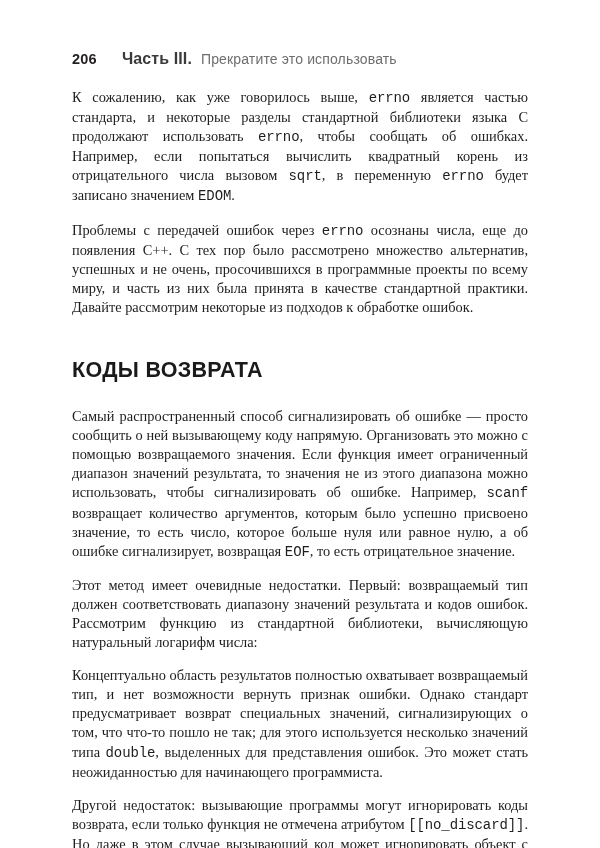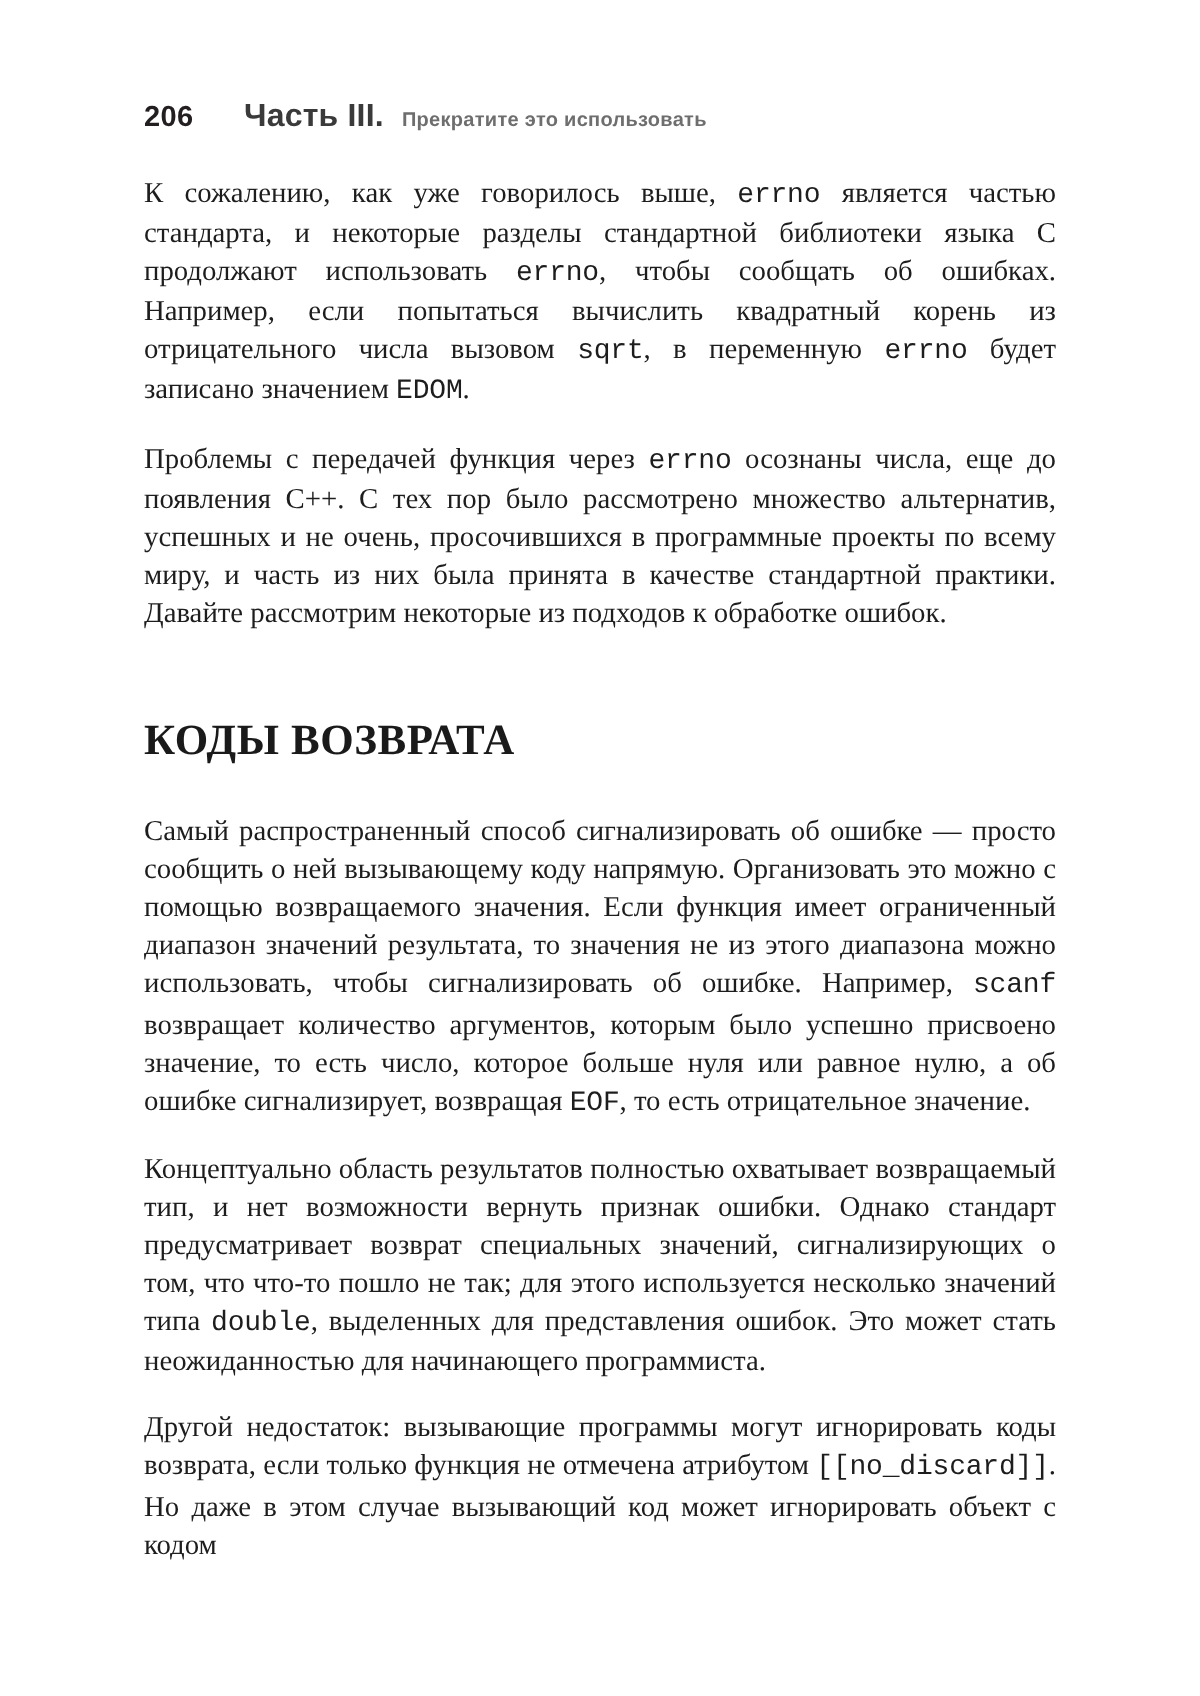--- a/index.html
+++ b/index.html
@@ -47,22 +47,22 @@
     display: inline-block;
   }
   .part-label {
     font-size: 16px;
     font-weight: bold;
     color: #3a3a3a;
     letter-spacing: 0.1px;
     margin-right: 9px;
   }
   .part-title {
-    font-size: 10px;
-    font-weight: bold;
+    font-size: 14px;
+    font-weight: normal;
     color: #6e6e6e;
     letter-spacing: 0.15px;
   }
 
   
   .column {
     position: absolute;
     left: 72px;
     top: 88px;
     width: 456px;
@@ -85,21 +85,21 @@
     font-family: "Liberation Mono", "DejaVu Sans Mono", monospace;
     font-size: 14px;
     letter-spacing: -0.1px;
     color: #1d1d1d;
   }
 
   
   h2.section-title {
     margin: 0;
     padding: 0;
-    font-family: Liberation Serif, serif;
+    font-family: Liberation Sans, sans-serif;
     font-size: 21.5px;
     font-weight: bold;
     letter-spacing: 0.3px;
     color: #1a1a1a;
     line-height: 24px;
   }
   .heading-block {
     margin-top: 41px;
     margin-bottom: 25px;
   }
@@ -128,28 +128,29 @@
   <div class="running-head">
     <span class="folio">206</span>
     <span class="part-label">Часть III.</span>
     <span class="part-title">Прекратите это использовать</span>
   </div>
 
   <div class="column">
 
     <p class="body"><span>К сожалению, как уже говорилось выше, </span><code>errno</code><span> является частью стандарта, и некоторые разделы стандартной библиотеки языка C продолжают использовать </span><code>errno</code><span>, чтобы сообщать об ошибках. Например, если попытаться вычислить квадратный корень из отрицательного числа вызовом </span><code>sqrt</code><span>, в переменную </span><code>errno</code><span> будет записано значением </span><code>EDOM</code><span>.</span></p>
 
-    <p class="body"><span>Проблемы с передачей функция через </span><code>errno</code><span> осознаны числа, еще до появления C++. С тех пор было рассмотрено множество альтернатив, успешных и не очень, просочившихся в программные проекты по всему миру, и часть из них была принята в качестве стандартной практики. Давайте рассмотрим некоторые из подходов к обработке ошибок.</span></p>
+    <p class="body"><span>Проблемы с передачей ошибок через </span><code>errno</code><span> осознаны числа, еще до появления C++. С тех пор было рассмотрено множество альтернатив, успешных и не очень, просочившихся в программные проекты по всему миру, и часть из них была принята в качестве стандартной практики. Давайте рассмотрим некоторые из подходов к обработке ошибок.</span></p>
 
     <div class="heading-block">
       <h2 class="section-title">КОДЫ ВОЗВРАТА</h2>
     </div>
 
     <p class="body"><span>Самый распространенный способ сигнализировать об ошибке — просто сообщить о ней вызывающему коду напрямую. Организовать это можно с помощью возвращаемого значения. Если функция имеет ограниченный диапазон значений результата, то значения не из этого диапазона можно использовать, чтобы сигнализировать об ошибке. Например, </span><code>scanf</code><span> возвращает количество аргументов, которым было успешно присвоено значение, то есть число, которое больше нуля или равное нулю, а об ошибке сигнализирует, возвращая </span><code>EOF</code><span>, то есть отрицательное значение.</span></p>
 
+    <p class="body"><span>Этот метод имеет очевидные недостатки. Первый: возвращаемый тип должен соответствовать диапазону значений результата и кодов ошибок. Рассмотрим функцию из стандартной библиотеки, вычисляющую натуральный логарифм числа:</span></p>
 
 
     <p class="body"><span>Концептуально область результатов полностью охватывает возвращаемый тип, и нет возможности вернуть признак ошибки. Однако стандарт предусматривает возврат специальных значений, сигнализирующих о том, что что-то пошло не так; для этого используется несколько значений типа </span><code>double</code><span>, выделенных для представления ошибок. Это может стать неожиданностью для начинающего программиста.</span></p>
 
     <p class="body clipped"><span>Другой недостаток: вызывающие программы могут игнорировать коды возврата, если только функция не отмечена атрибутом </span><code>[[no_discard]]</code><span>. Но даже в этом случае вызывающий код может игнорировать объект с кодом</span></p>
 
   </div>
 </div>
 
 </body></html>

